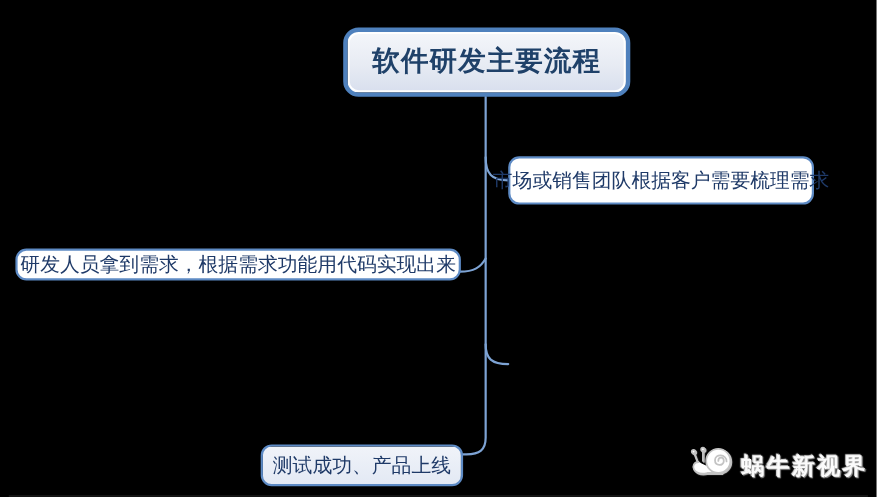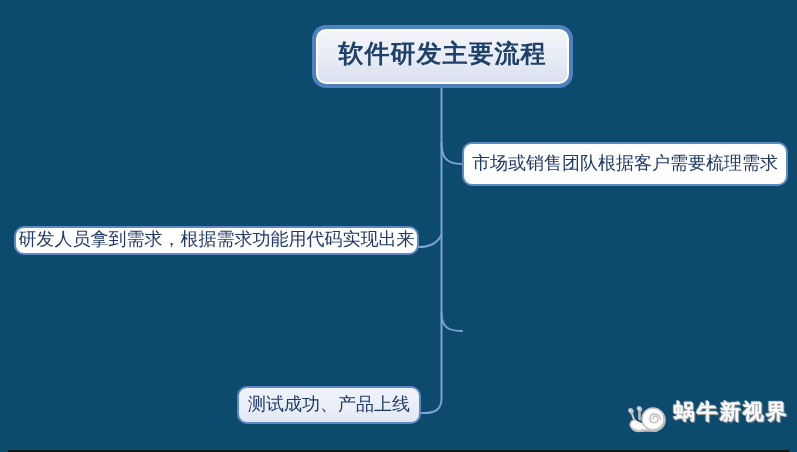--- a/index.html
+++ b/index.html
@@ -1,21 +1,21 @@
 <!DOCTYPE html>
 <html><head>
 <meta charset="utf-8">
 <style>
   html,body{margin:0;padding:0;background:#ffffff;}
   .canvas{
     position:relative;
     width:797px;height:452px;
-    background:#0c4a6e;
+    background:#000000;
     overflow:hidden;
-    font-family:Liberation Mono, monospace;
+    font-family:Liberation Sans, sans-serif;
   }
   .connectors{position:absolute;left:0;top:0;width:797px;height:452px;pointer-events:none;}
   .node{
     position:absolute;
     box-sizing:border-box;
     display:flex;align-items:center;justify-content:center;
     text-align:center;
     color:#1f3a68;
     background:#ffffff;
     border:2px solid #5d8ac4;
@@ -28,31 +28,31 @@
   .node-root{
     left:312px;top:25px;width:261px;height:63px;
     border:4px solid #4f81bd;
     border-radius:14px;
     background:linear-gradient(180deg,#f4f6fa 0%,#e7ebf3 55%,#d8dfee 100%);
     box-shadow:inset 0 0 0 2px #ffffff;
     font-size:25px;font-weight:bold;
     color:#1f4169;
     letter-spacing:1px;
   }
-  .node-1{left:462px;top:142px;width:326px;height:44px;}
+  .node-1{left:462px;top:142px;width:278px;height:44px;}
   .node-2{left:14px;top:226px;width:405px;height:29px;}
   .node-3{left:462px;top:312px;width:241px;height:41px;}
   .node-4{
-    left:237px;top:386px;width:184px;height:38px;
+    left:237px;top:404px;width:184px;height:38px;
     background:linear-gradient(180deg,#f0f3f9 0%,#e3e9f4 100%);
   }
   .watermark{
     position:absolute;
     right:8px;top:398px;
-    display:flex;align-items:flex-start;
+    display:flex;align-items:flex-end;
     user-select:none;
   }
   .watermark-text{
     font-size:21px;
     font-weight:bold;
     letter-spacing:2px;
     color:#fbfbfb;
     text-shadow:1px 1px 1px #9a9a9a, -1px -1px 1px #e8e8e8;
   }
   .snail{margin-right:6px;filter:drop-shadow(1px 1px 0px #bdbdbd);}

